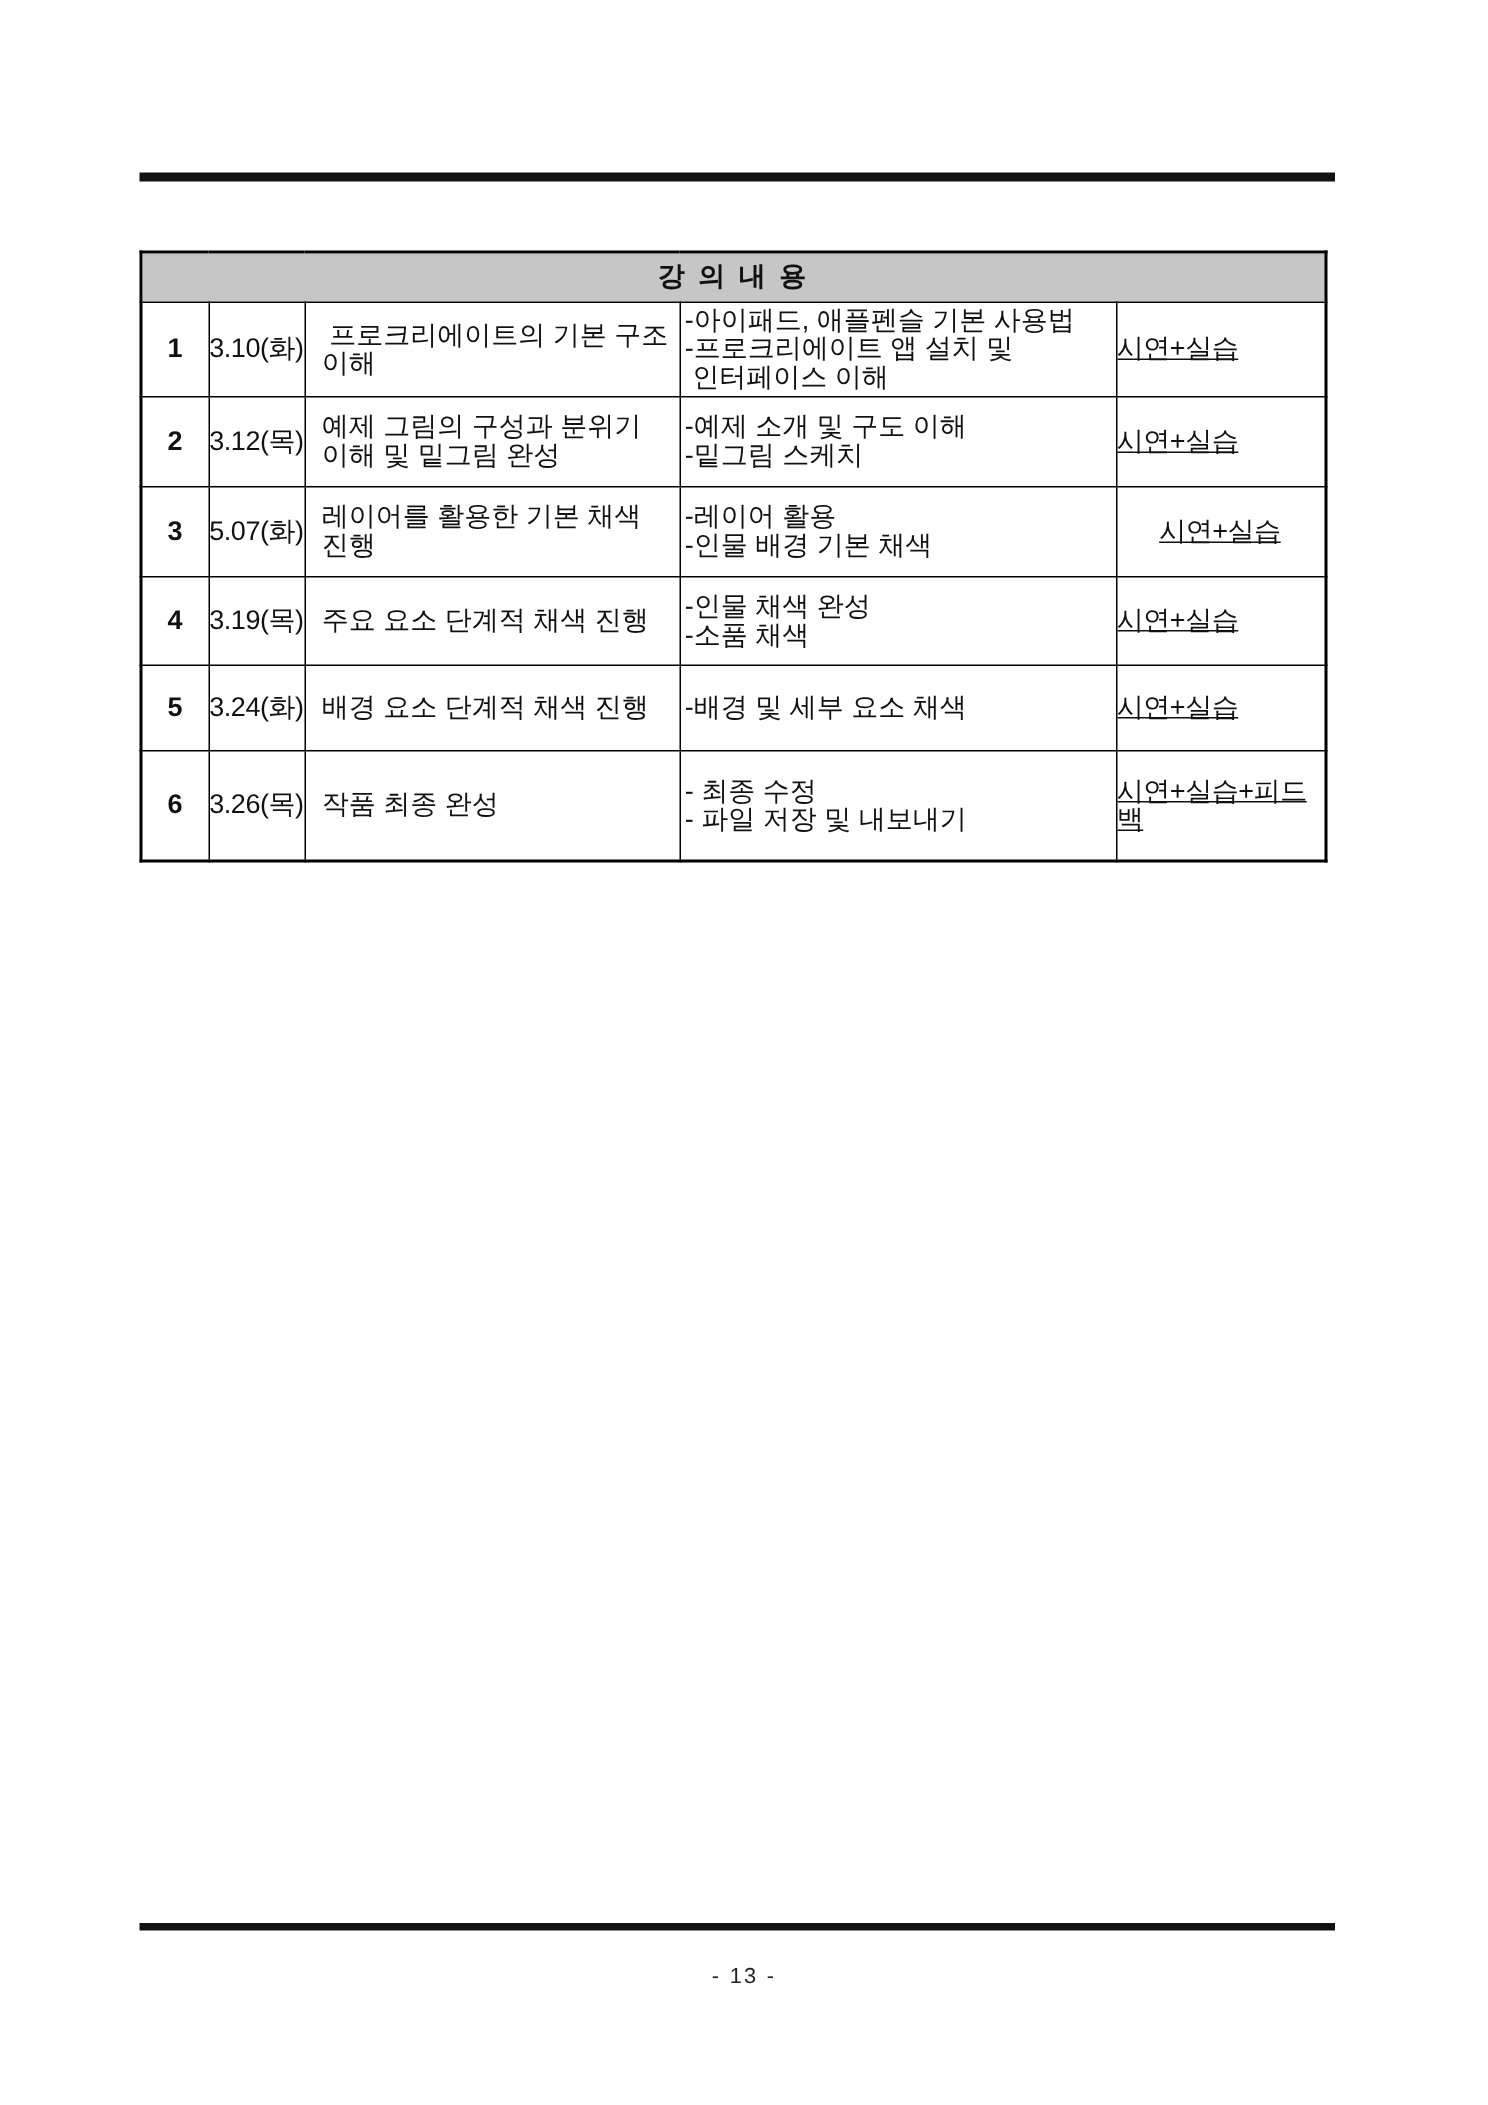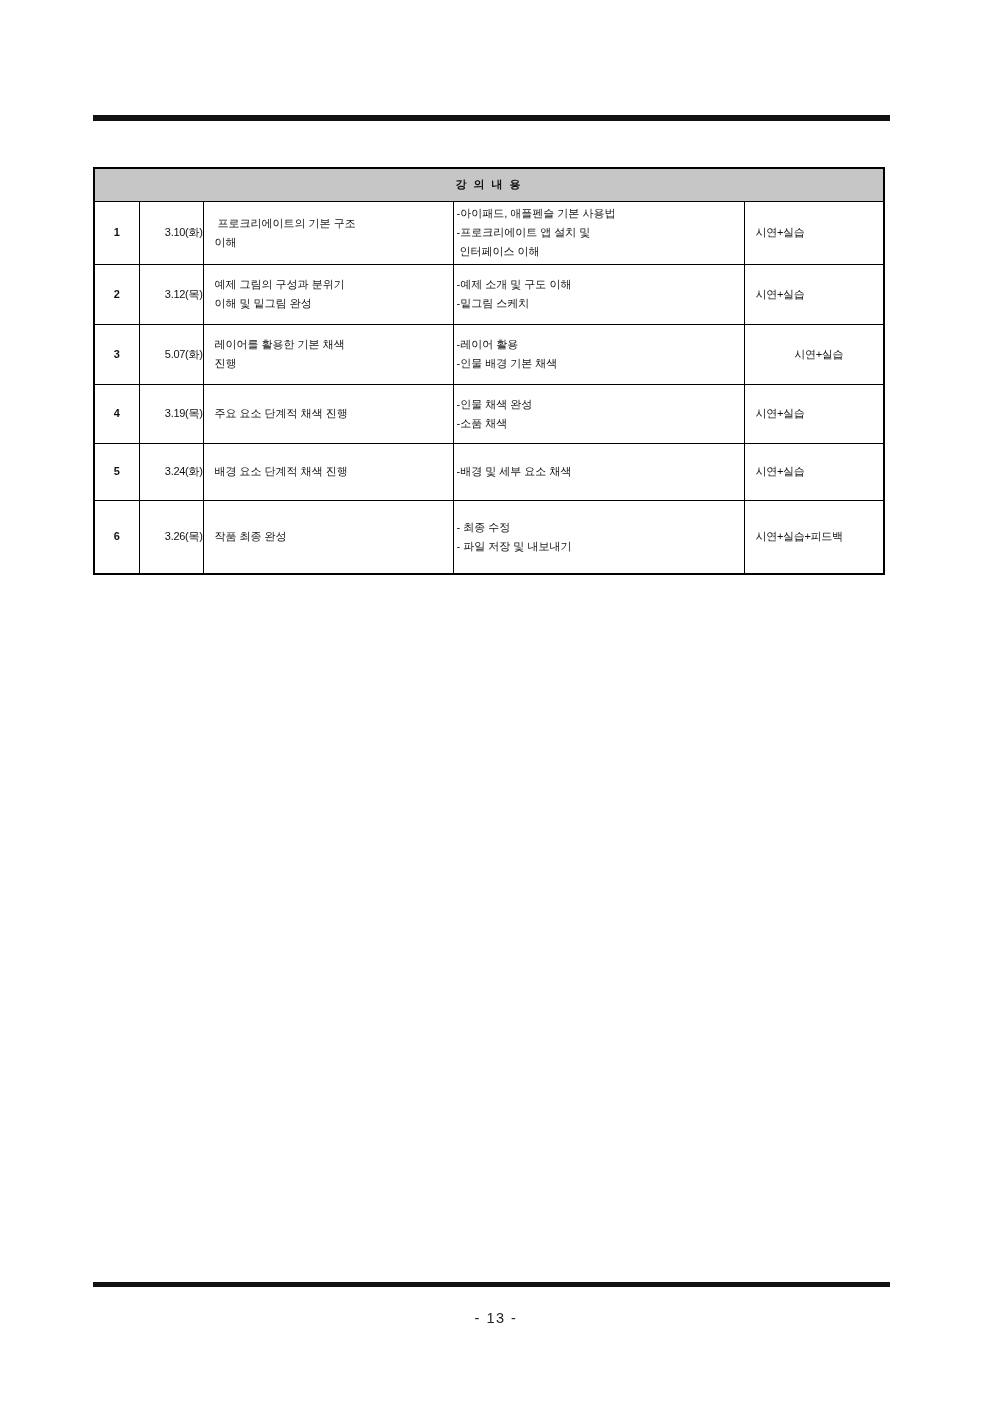--- a/index.html
+++ b/index.html
@@ -7,32 +7,32 @@
     font-family:"Liberation Sans","DejaVu Sans",sans-serif; color:#111; }
   .page { position:relative; width:992px; height:1403px; background:#fff; overflow:hidden; }
 
   .rule { position:absolute; left:93px; width:797px; background:#121212; }
   .rule-top { top:115px; height:6px; }
   .rule-bottom { top:1282px; height:5px; }
 
   table.schedule { position:absolute; left:93px; top:167px; width:790px;
     border-collapse:collapse; table-layout:fixed; }
   table.schedule td, table.schedule th { border:1.5px solid #000; vertical-align:middle;
-    font-size:11px; line-height:19px; overflow:hidden; }
+    font-size:18px; line-height:19px; overflow:hidden; }
   table.schedule { border:2.5px solid #000; }
 
   .title-cell { background:#c6c6c6; text-align:center; font-weight:bold;
     font-size:17px; letter-spacing:2px; height:33px; }
   .head-row th { font-weight:bold; font-size:16px; text-align:center; height:50px; background:#fff; }
 
   td.c-no   { text-align:center; font-weight:bold; }
-  td.c-date { text-align:right; font-size:14.5px; letter-spacing:-0.3px; }
+  td.c-date { text-align:left; font-size:14.5px; letter-spacing:-0.3px; }
   td.c-goal { text-align:left; padding:2px 4px 2px 11px; }
   td.c-cont { text-align:left; padding:2px 2px 2px 3px;margin-left:28px; }
-  td.c-meth { text-align:left; padding:2px 1px 2px 11px; font-size:14.5px; letter-spacing:-0.3px; }
+  td.c-meth { text-align:left; padding:2px 1px 2px 0; font-size:14.5px; letter-spacing:-0.3px;text-decoration:underline; }
   td.c-meth.center { text-align:center; }
   .ml { white-space:pre-wrap; }
 
   .r1 td { height:63px; } .r2 td { height:60px; } .r3 td { height:60px; }
   .r4 td { height:59px; } .r5 td { height:57px; } .r6 td { height:74px; }
 
   .page-num { position:absolute; left:0; right:0; top:1310px; text-align:center;
     font-size:14.5px; letter-spacing:1.5px; color:#222; }
 
   .logo { position:absolute; left:622px; top:1287px; display:flex; align-items:flex-start; gap:7px; }

